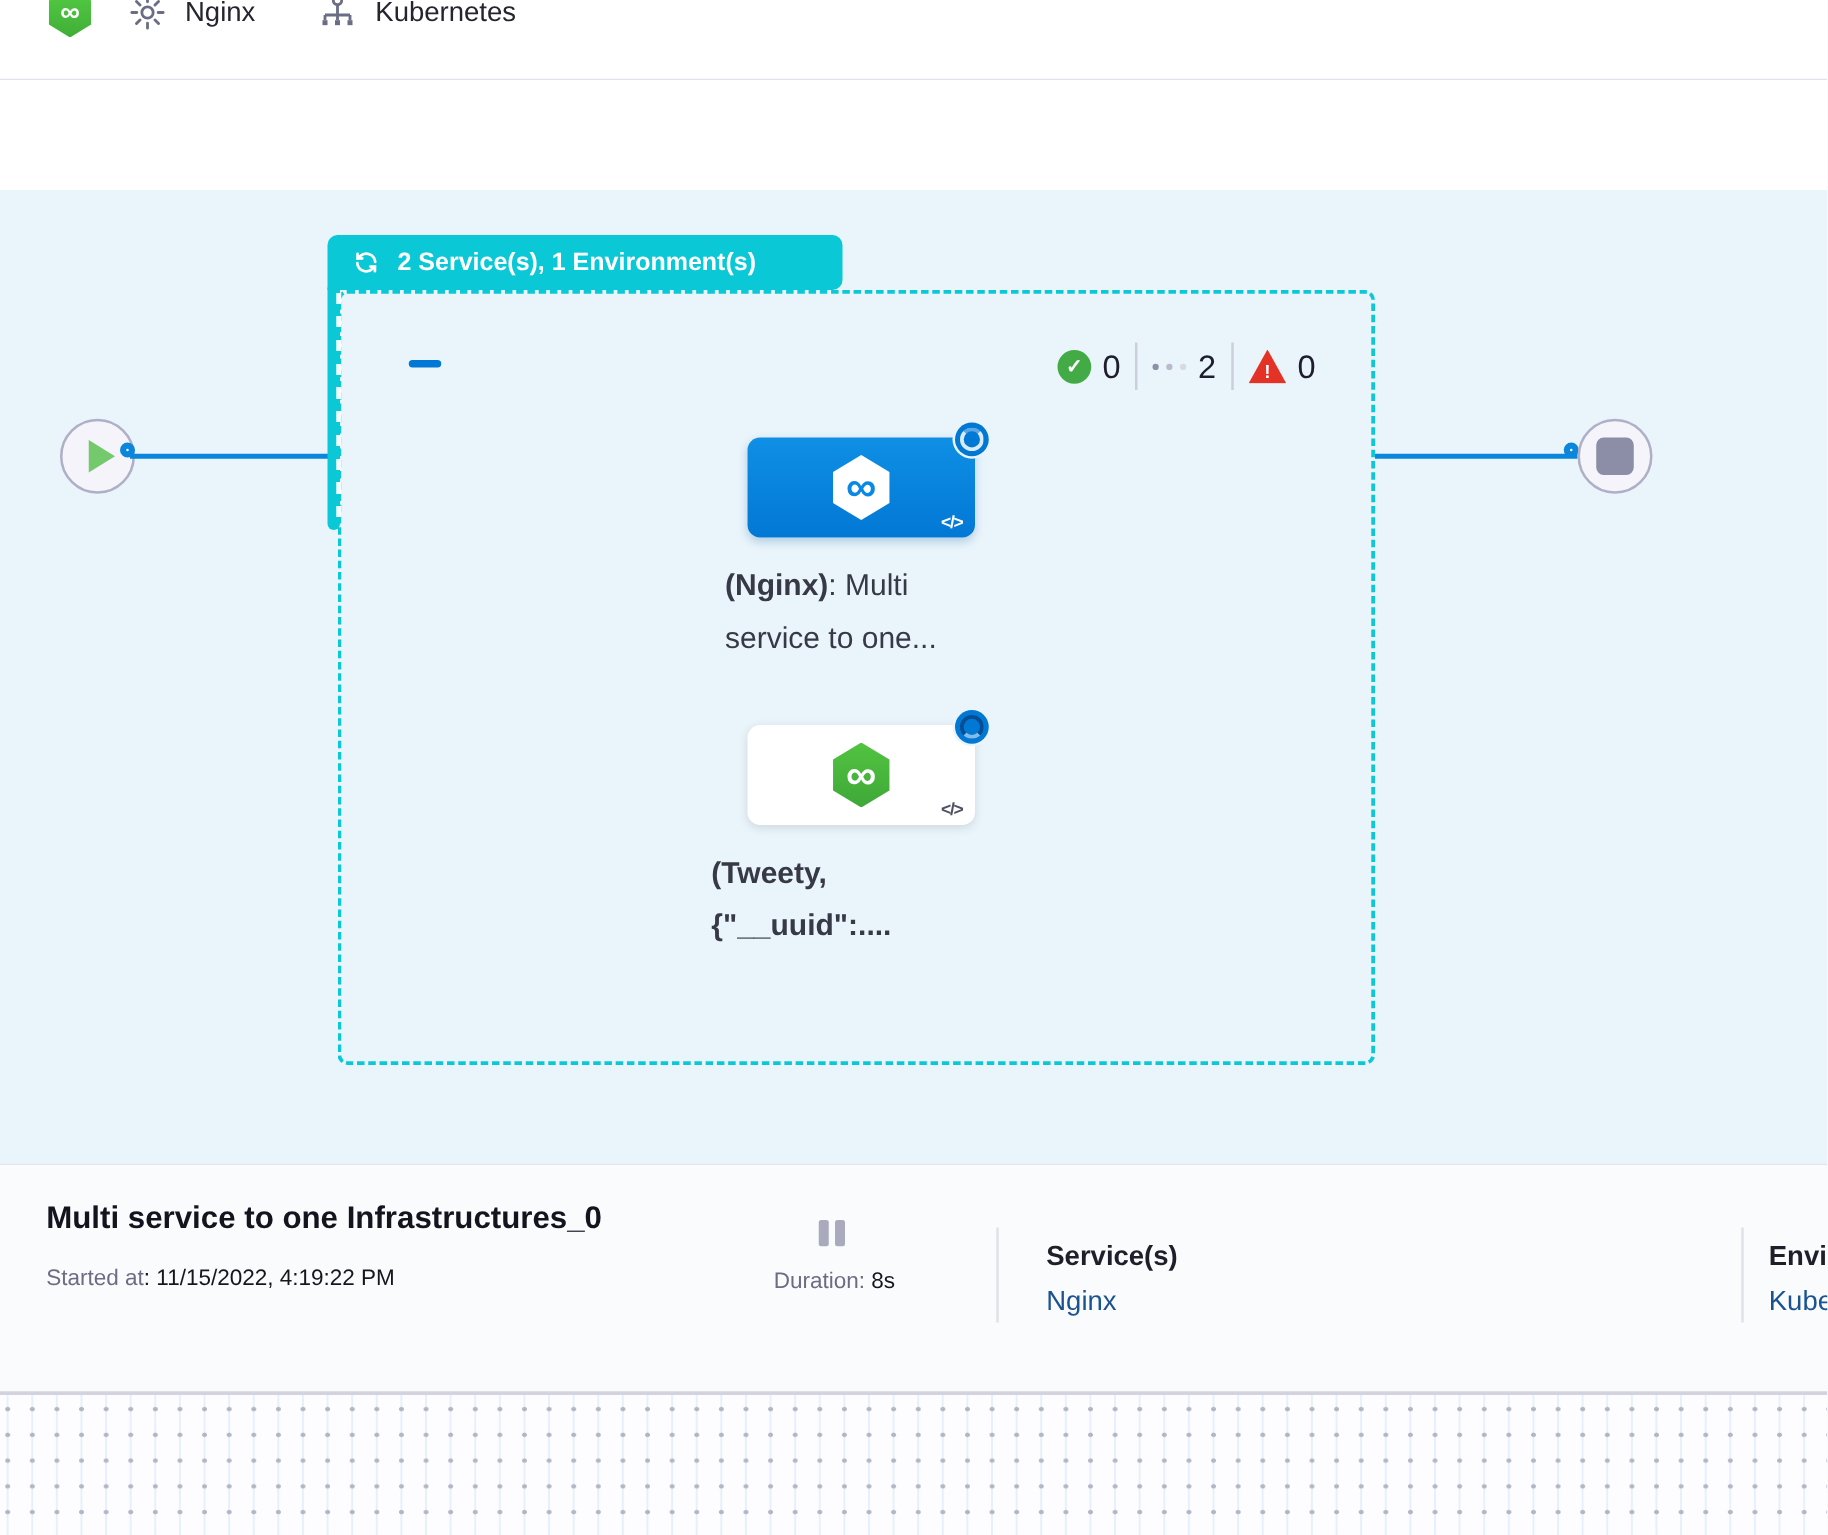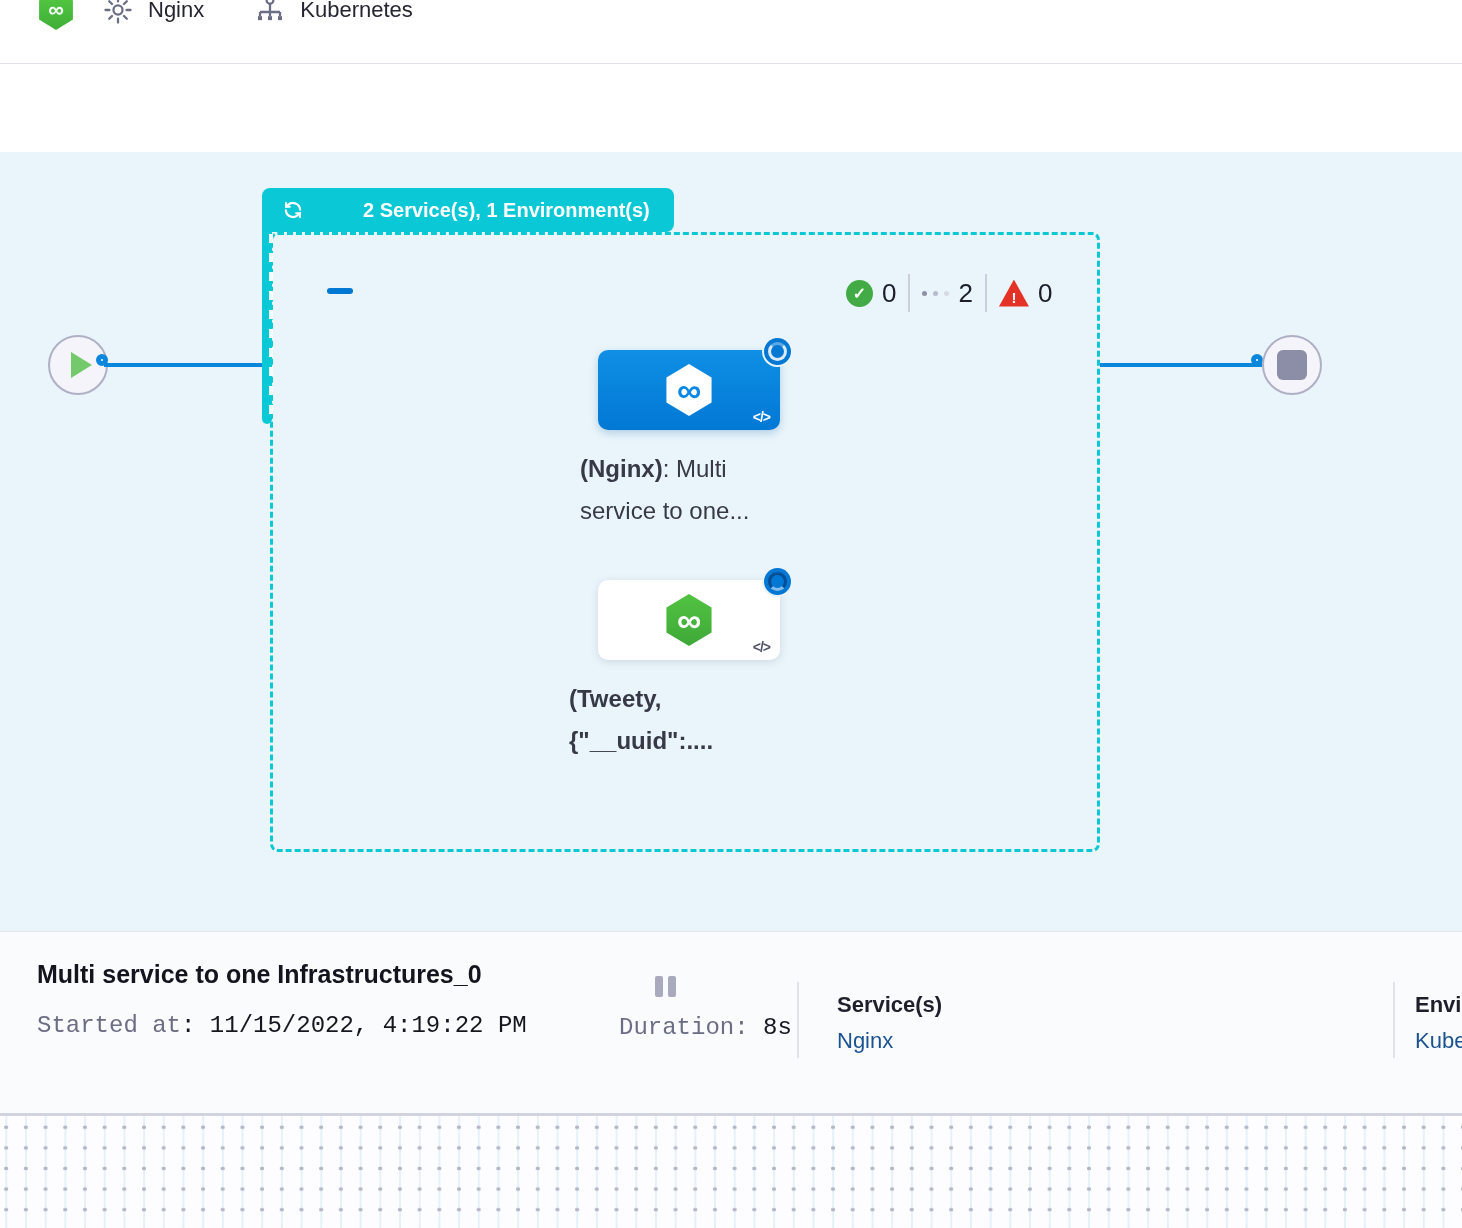--- a/index.html
+++ b/index.html
@@ -24,21 +24,21 @@
   
   .canvas { position:absolute; left:0; top:152px; width:1462px; height:780px; background:#EAF5FB; border-bottom:1px solid #E3E4ED; }
 
   .exec-circle { position:absolute; width:60px; height:60px; border-radius:50%; background:#F4F4FA; border:2px solid #AFB0C5; display:flex; align-items:center; justify-content:center; }
   .play-tri { width:0; height:0; border-left:21px solid #73C96B; border-top:13px solid transparent; border-bottom:13px solid transparent; margin-left:6px; }
   .stop-sq { width:30px; height:30px; border-radius:6px; background:#8C8DA6; }
   .conn-line { position:absolute; height:4px; background:#0A86DC; }
   .conn-dot { position:absolute; width:12px; height:12px; background:#fff; border:5px solid #0A86DC; border-radius:50%; }
 
   .group-badge { position:absolute; left:262px; top:36px; width:412px; height:44px; background:#0BC8D6; border-radius:8px 8px 8px 0; display:flex; align-items:center; gap:12px; padding:0 18px; cursor:pointer; }
-  .group-badge-label { color:#fff; font-size:20px; font-weight:600;margin-left:45px; }
+  .group-badge-label { color:#fff; font-size:20px; font-weight:600; }
   .group-bar { position:absolute; left:262px; top:78px; width:10px; height:194px; background:#0BC8D6; border-radius:0 0 6px 6px; }
   .group-bar-dashes { position:absolute; left:269px; top:82px; width:4px; height:186px;
      background:repeating-linear-gradient(180deg, rgba(255,255,255,.95) 0 9px, transparent 9px 19px); }
   .stage-box { position:absolute; left:270px; top:80px; width:830px; height:620px; border:3px dashed #0BC8D6; border-radius:8px; }
 
   .collapse-minus { position:absolute; left:327px; top:136px; width:26px; height:6px; border-radius:3px; background:#0278D5; cursor:pointer; }
   .stage-name { position:absolute; left:368px; top:122px; font-size:24px; color:#6B6D85; }
   .stage-stats { position:absolute; left:846px; top:122px; display:flex; align-items:center; }
   .stat-num { font-size:26px; color:#1D1D2C; margin-left:9px; }
   .stat-div { width:2px; height:38px; background:#CDCEDC; margin:0 12px; }
@@ -57,21 +57,21 @@
   .code-glyph.on-blue { color:#fff; }
   .code-glyph.on-white { color:#4F5162; }
   .node-badge { position:absolute; width:27px; height:27px; border-radius:50%; background:#0278D5; box-shadow:0 0 0 2px #EAF5FB; }
   .node-badge::after { content:""; position:absolute; inset:4px; border-radius:50%; border:3px solid rgba(255,255,255,.85); border-top-color:rgba(255,255,255,.35); }
   .node-badge.dark-ring::after { border:3px solid rgba(9,45,96,.55); border-bottom-color:rgba(255,255,255,.5); }
   .node-label { position:absolute; text-align:left; font-size:24px; line-height:42px; color:#383946; }
 
   
   .footer { position:absolute; left:0; top:932px; width:1462px; height:181px; background:#FAFBFC; }
   .exec-title { position:absolute; left:37px; top:28px; font-size:25px; font-weight:bold; color:#14141F; }
-  .meta-line { position:absolute; font-size:24px;font-family:Liberation Mono, monospace; }
+  .meta-line { position:absolute; font-size:18px; }
   .lbl { color:#6B6D85; } .val { color:#16161F; }
   .ctl-btn { position:absolute; top:44px; cursor:pointer; }
   .pause-bars { display:flex; gap:5px; }
   .pause-bars i { width:8px; height:21px; background:#A9AABD; border-radius:2px; }
   .stop-btn { width:21px; height:21px; background:#A9AABD; border-radius:3px; }
   .v-div { position:absolute; top:50px; width:2px; height:76px; background:#E0E1EA; }
   .col-label { position:absolute; font-size:22px; font-weight:700; color:#1E1F2B; white-space:nowrap; }
   .col-link { position:absolute; font-size:22px; color:#1B5292; cursor:pointer; white-space:nowrap; }
 
   

